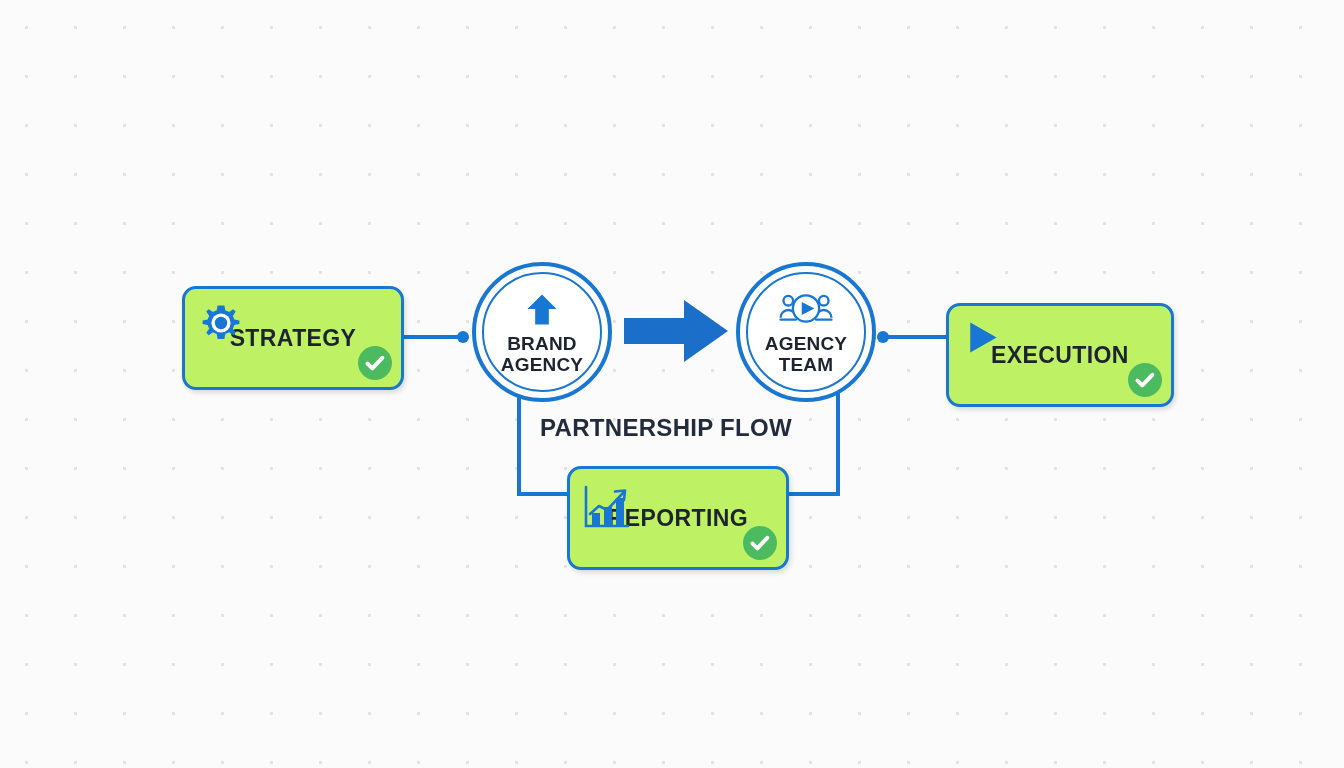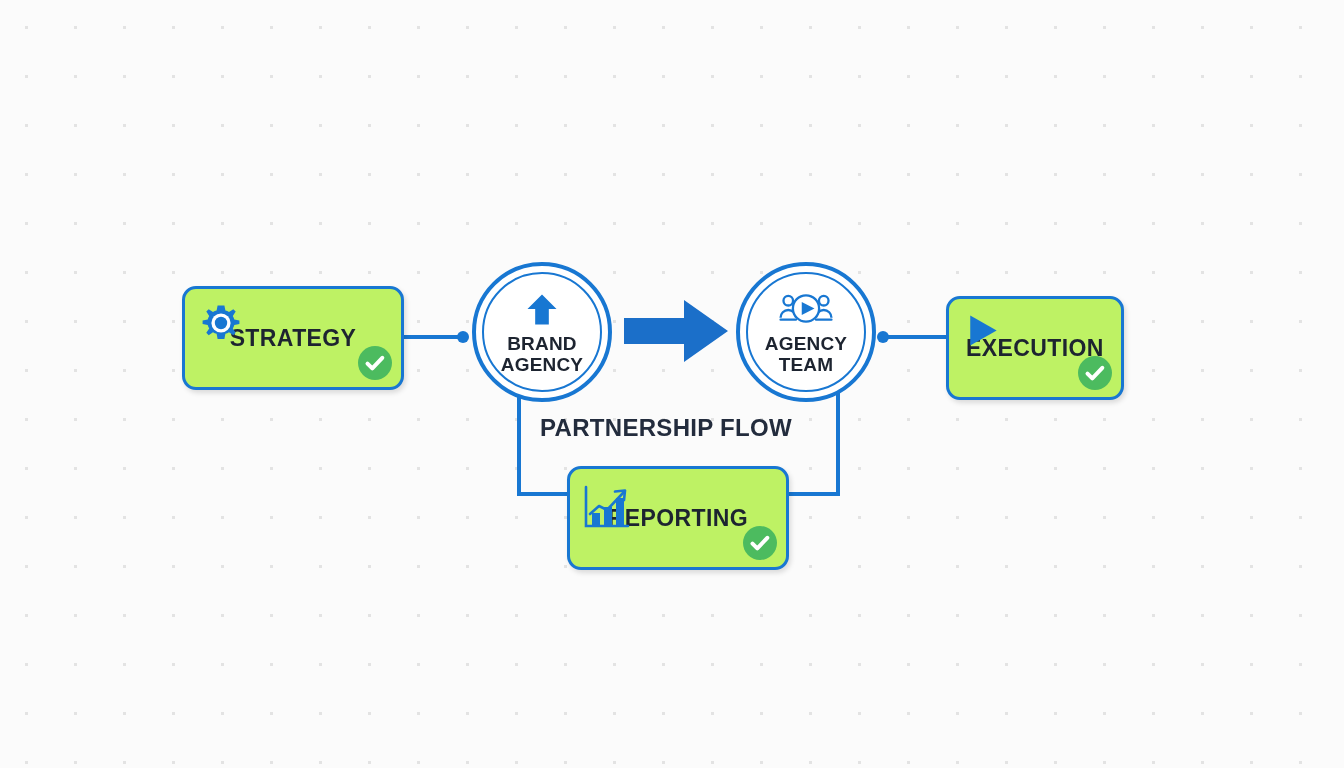--- a/index.html
+++ b/index.html
@@ -218,21 +218,21 @@
         <circle cx="35" cy="19" r="17" fill="#ffffff" stroke="#1877d2" stroke-width="3"></circle>
         <path d="M29.5 10.5 L46 19 L29.5 27.5 Z" fill="#1877d2"></path>
       </svg>
     </span>
     <div class="circle-label">
       <span>AGENCY</span><br>
       <span>TEAM</span>
     </div>
   </div>
 
-  <div class="box" style="left:946px; top:296px; width:178px; height:104px;">
+  <div class="box" style="left:946px; top:303px; width:228px; height:104px;">
     <span class="box-icon">
       <svg viewBox="0 0 44 44" width="40" height="40">
         <path fill="#1877d2" d="M8 5 L37 21.5 L8 38 Z"></path>
       </svg>
     </span>
     <span class="box-label">EXECUTION</span>
     <span class="badge">
       <svg viewBox="0 0 34 34" width="34" height="34">
         <path d="M9.5 17.6 l4.8 4.8 l10-10.6" fill="none" stroke="#ffffff" stroke-width="4" stroke-linecap="round" stroke-linejoin="round"></path>
       </svg>

